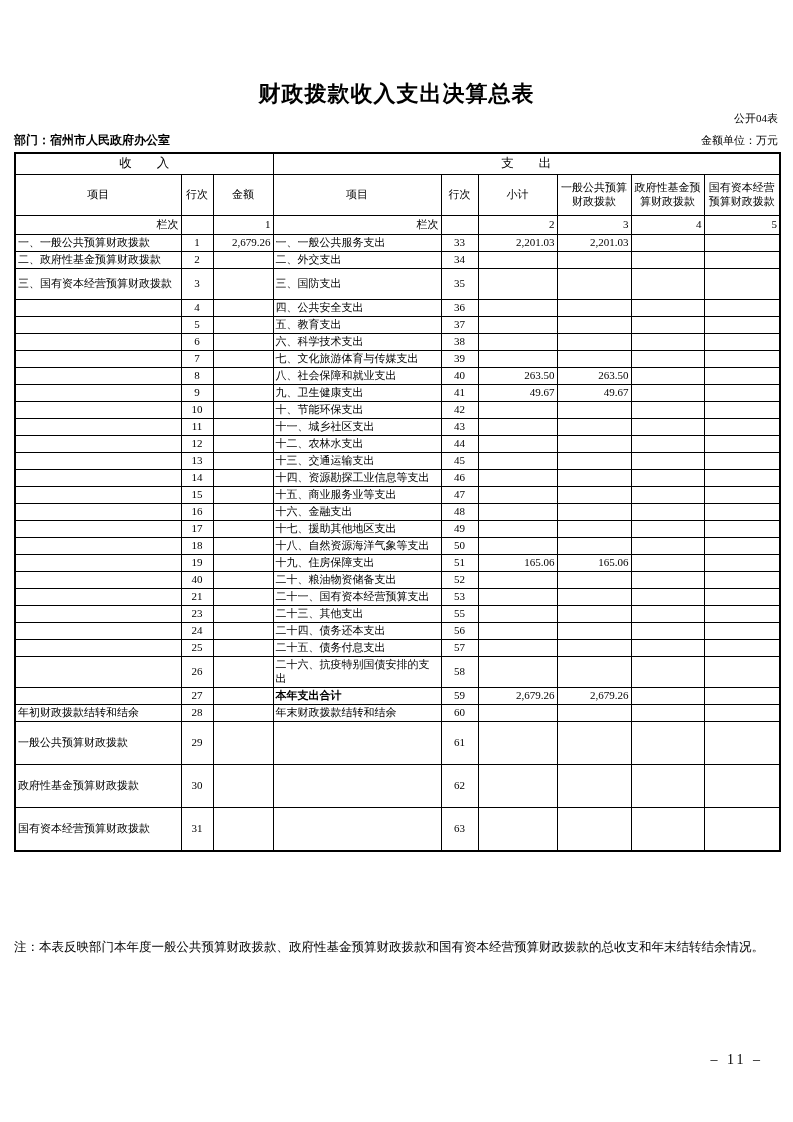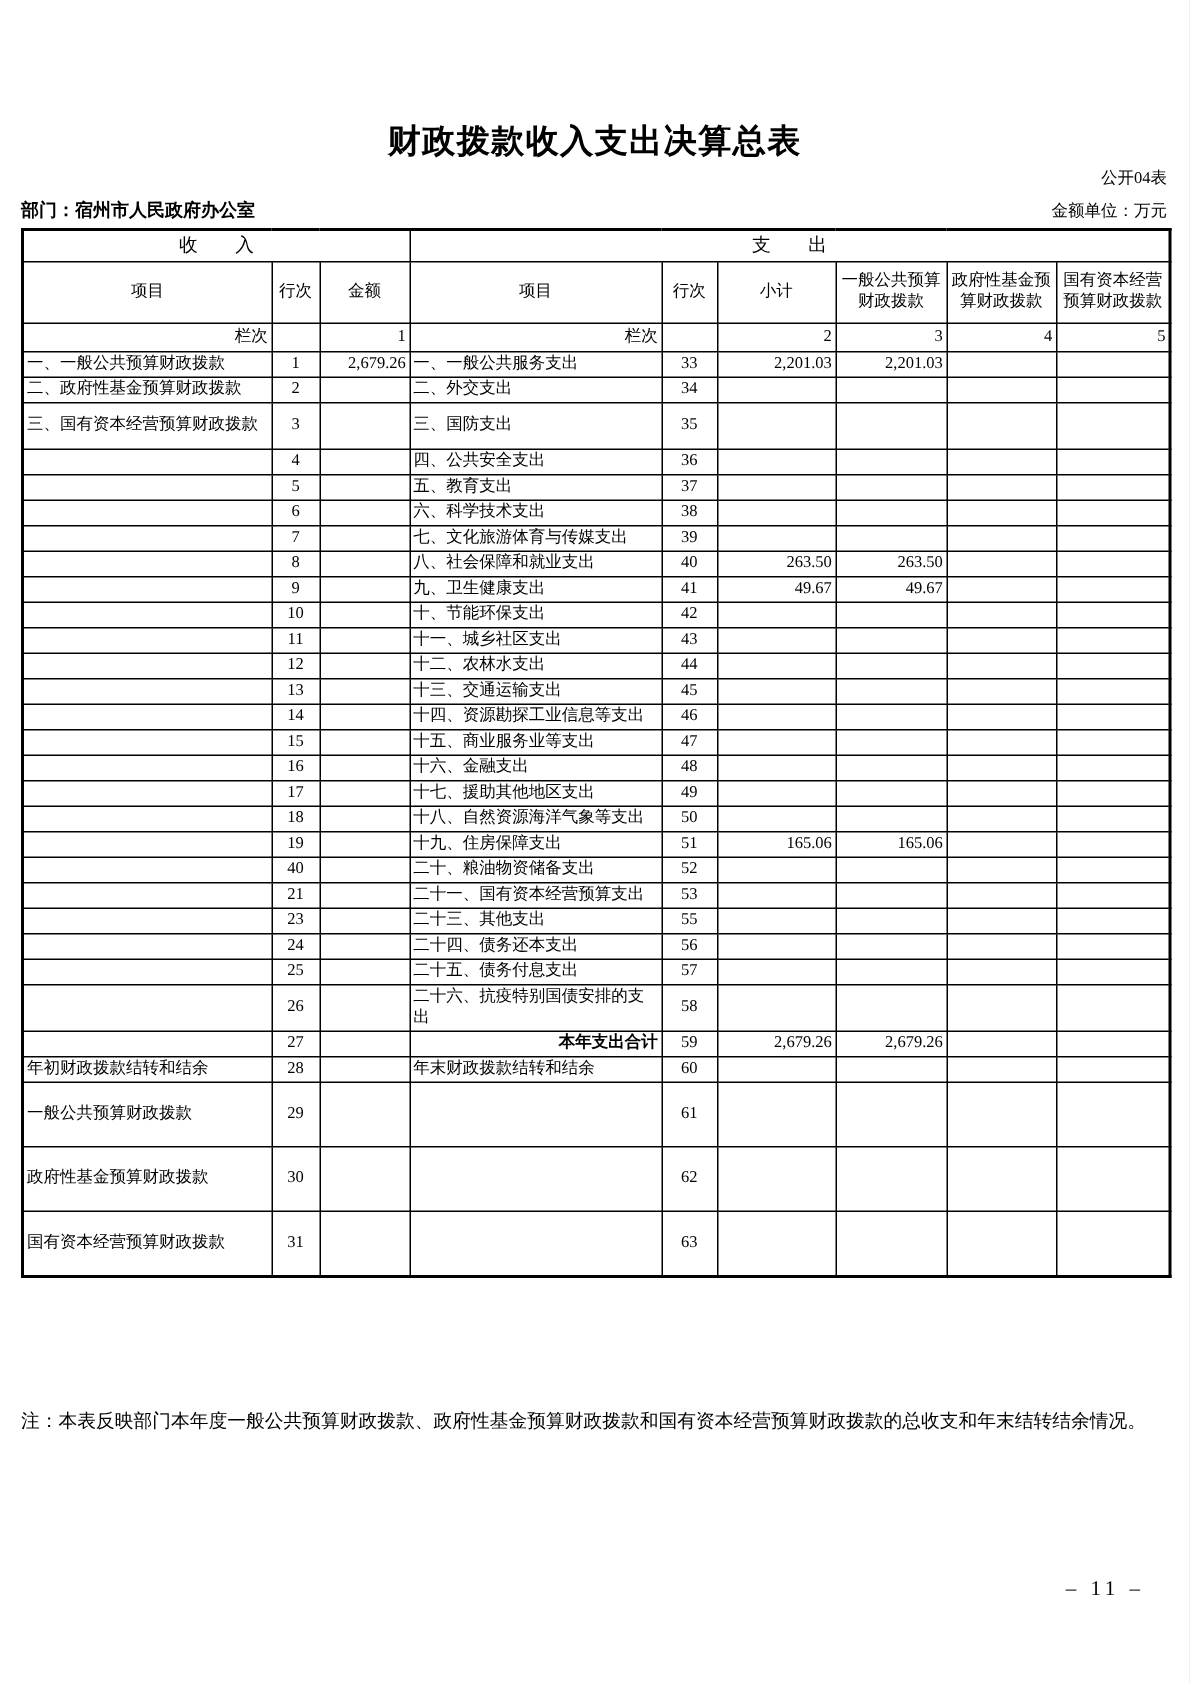--- a/index.html
+++ b/index.html
@@ -31,21 +31,21 @@
   tr.sec-row td    { height:20px; text-align:center; font-size:12.5px; }
   tr.colhead-row td{ height:40px; text-align:center; font-size:11px; }
   tr.lanci-row td  { height:18px; text-align:right; }
   tbody.data tr    { height:17px; }
   tbody.data tr.h2 { height:31px; }
   tbody.data tr.h3 { height:43px; }
   tbody.data tr.ht { height:38px; }
   td.item   { text-align:left;  padding-left:3px; }
   td.num    { text-align:center; }
   td.amt    { text-align:right; padding-right:3px; }
-  td.total  { text-align:right; font-weight:bold; }
+  td.total  { text-align:left; font-weight:bold; }
   td.indent { padding-left:22px; }
 
   .note {
     position:absolute; top:937px; left:14px; width:766px;
     font-size:12.5px; line-height:20px; text-align:left;
   }
   .pagenum {
     position:absolute; top:1052px; right:30px;
     font-size:14px; letter-spacing:3px;margin-left:28px;
   }

